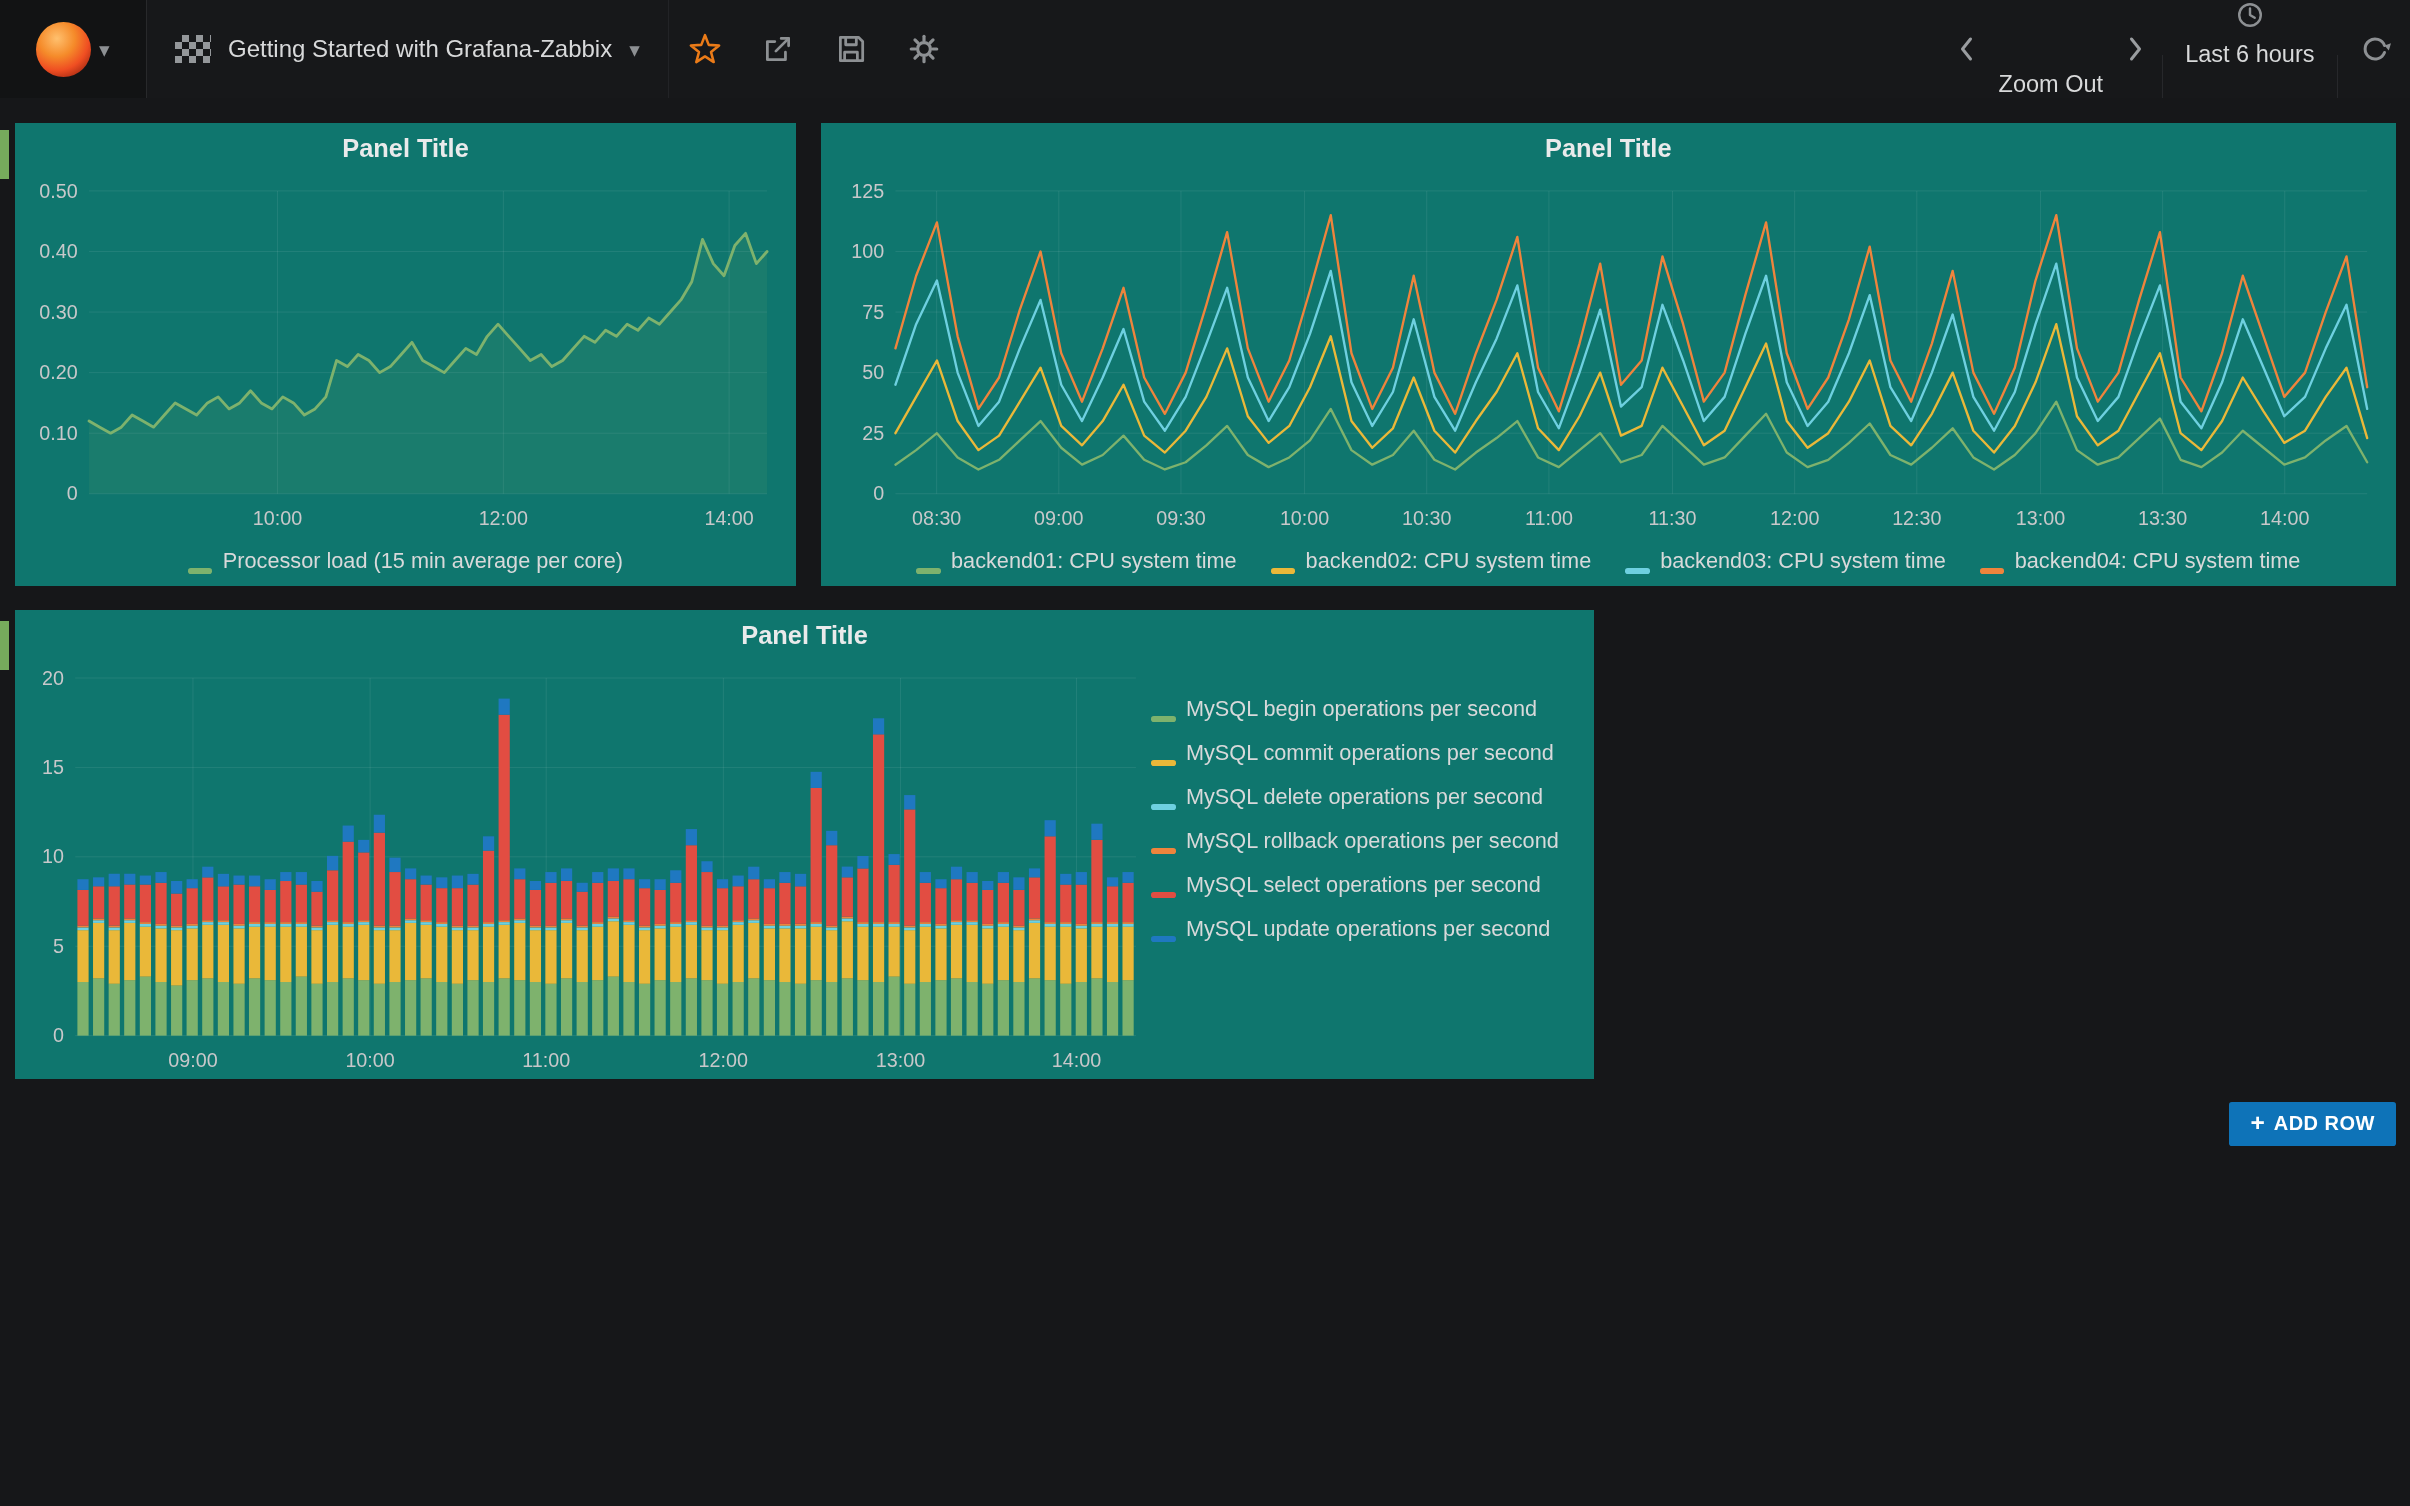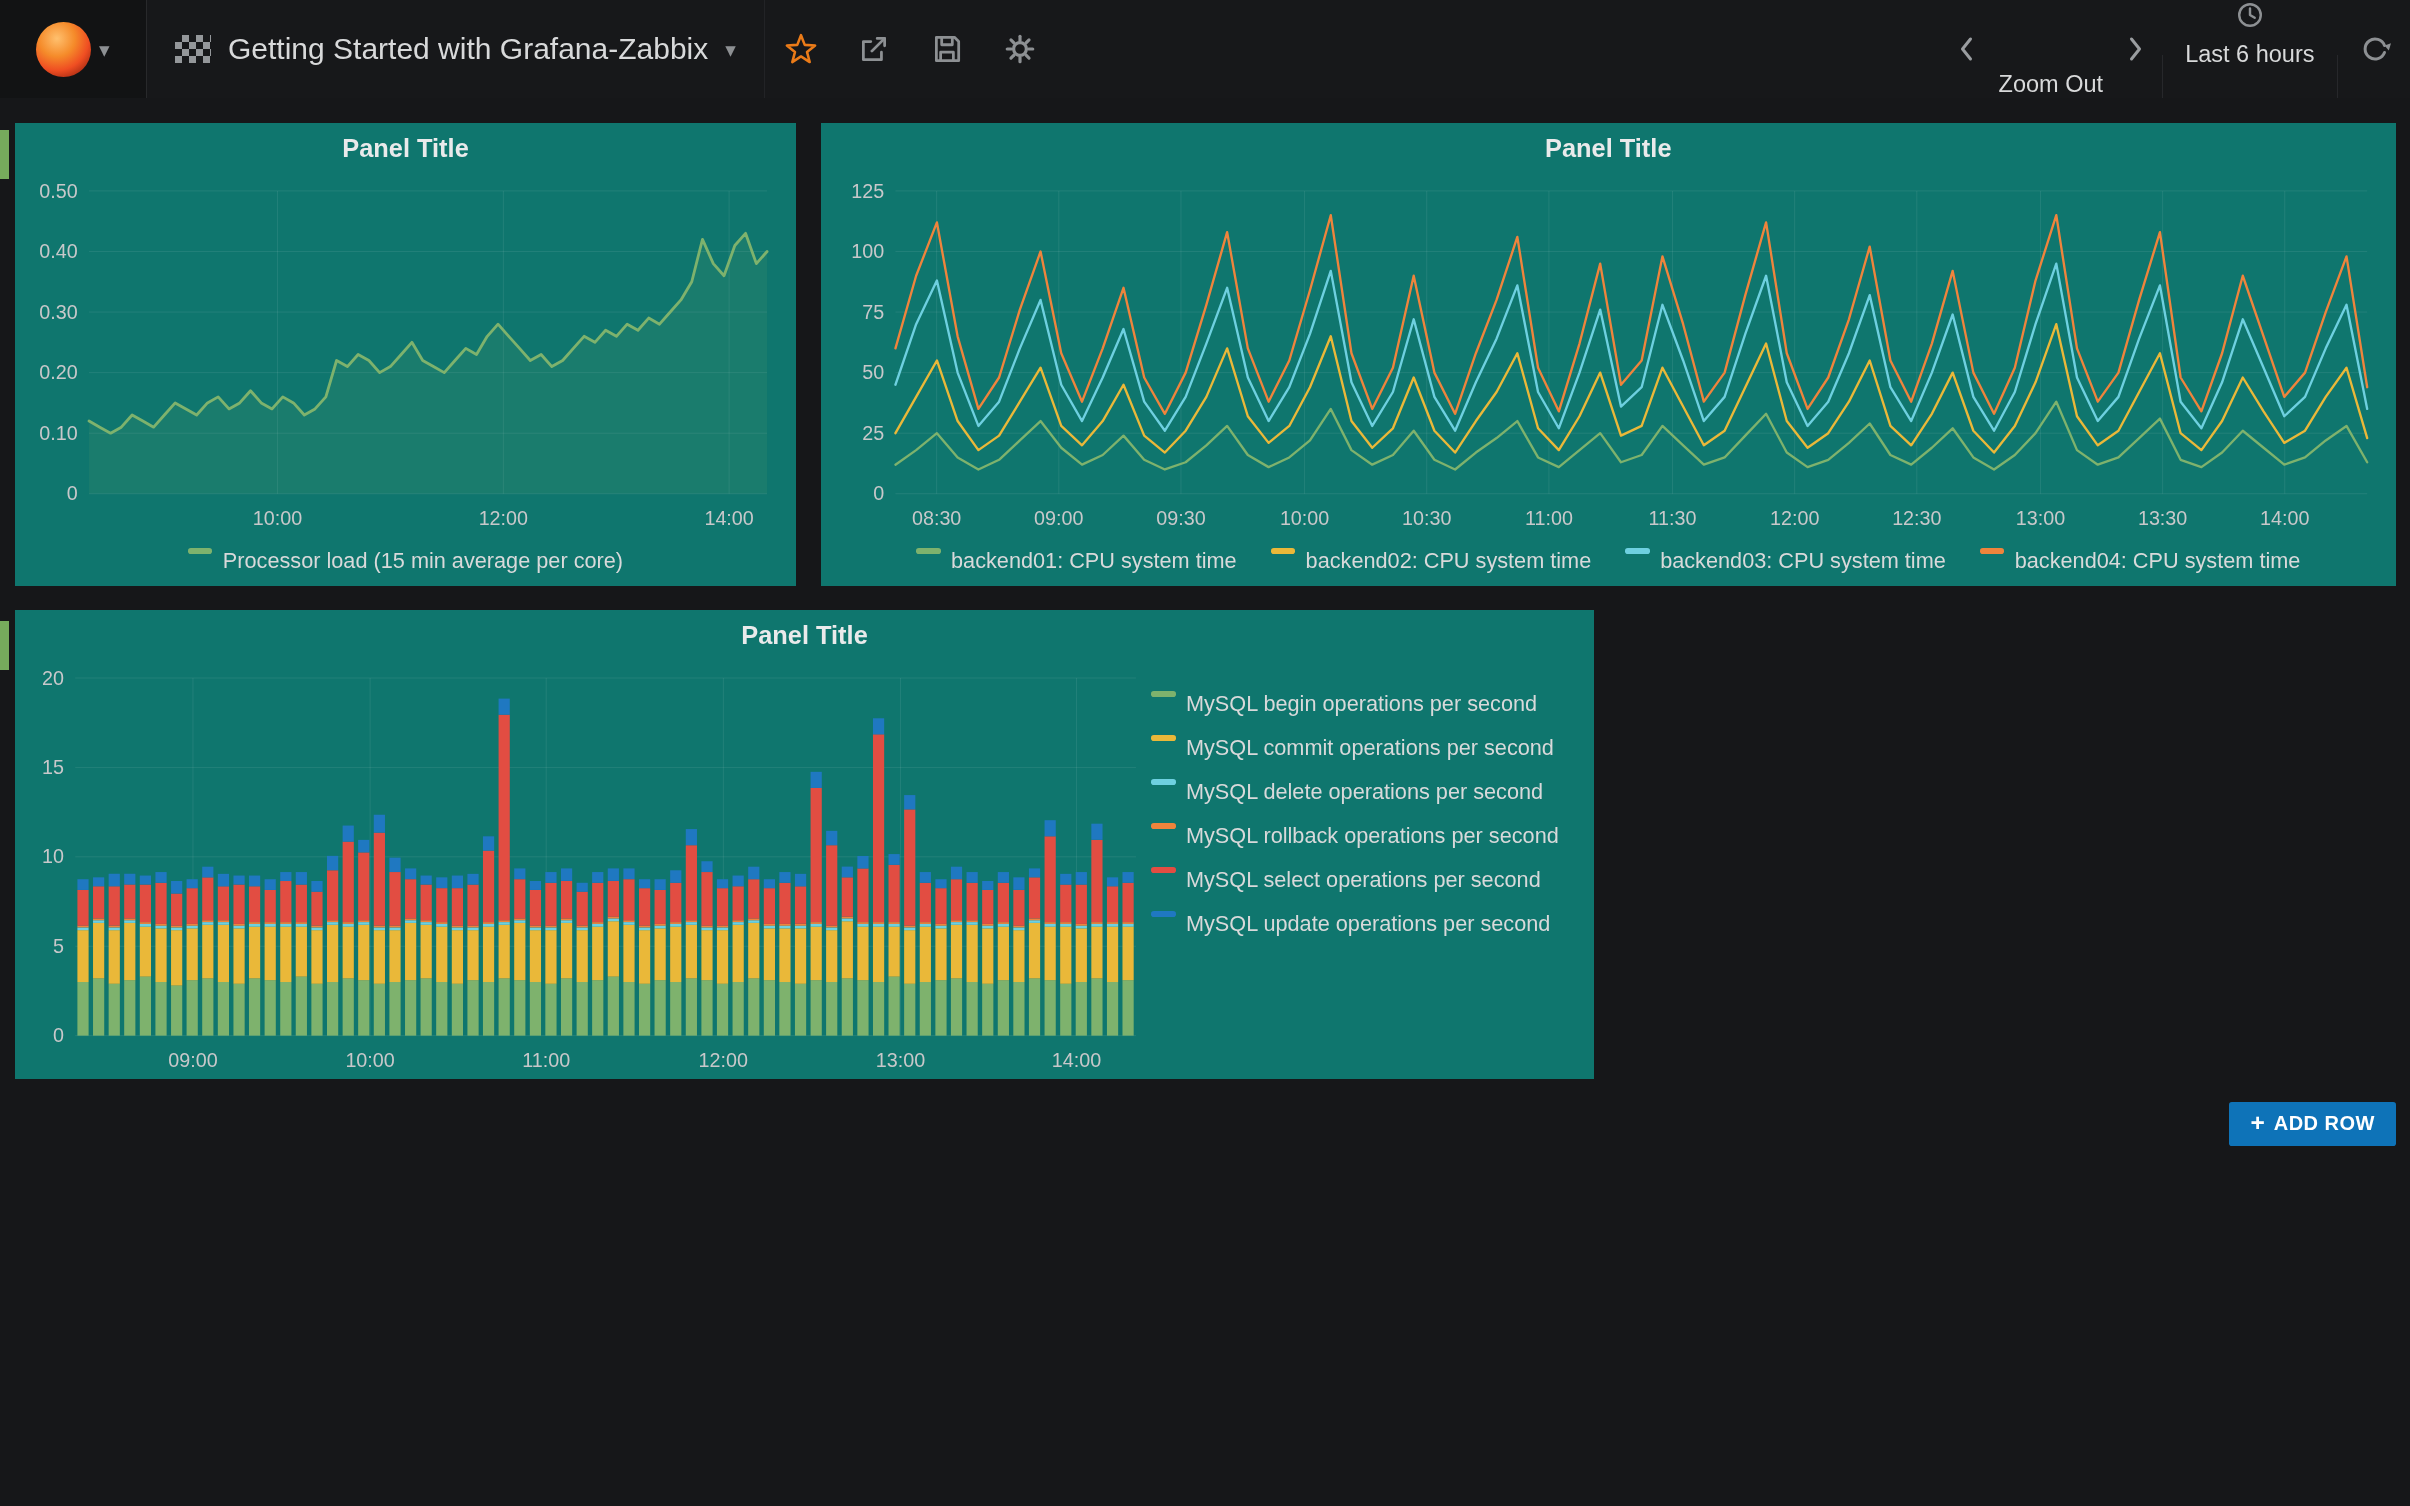--- a/index.html
+++ b/index.html
@@ -13,21 +13,21 @@
 
   
   .navbar { height:98px; display:flex; align-items:center; background:#17181a; }
   .logo-block { width:147px; height:98px; flex:0 0 auto; display:flex; align-items:center; justify-content:center; gap:7.5px; background:#121314; border-right:0.9px solid #28292b; cursor:pointer; }
   .logo { width:55px; height:55px; border-radius:50%;
     background: radial-gradient(circle at 38% 30%, #ffc06e 0%, #f58b2a 35%, #ef4e22 62%, #a32812 85%, #6b1408 100%); }
   .caret { color:#8d9093; font-size:21px; line-height:1; }
   .dash-picker { display:flex; align-items:center; gap:17px; padding:0 28px; height:98px; cursor:pointer; }
   .grid-icon { width:36px; height:28px;
     background: repeating-conic-gradient(#94979a 0% 25%, transparent 0% 50%) 0 0 / 14px 14px; }
-  .dash-title { font-size:30px; color:#d8d9da; white-space:nowrap; }
+  .dash-title { font-size:24px; color:#d8d9da; white-space:nowrap; }
   .nav-icons { display:flex; align-items:center; height:98px; border-left:0.9px solid #222326; }
   .nav-btn { width:73px; height:98px; display:flex; align-items:center; justify-content:center; background:none; border:none; cursor:pointer; padding:0; }
   .nav-btn.narrow { width:53px; }
   .nav-right { margin-left:auto; display:flex; align-items:flex-end; height:98px; }
   .nav-text-btn { background:none; border:none; color:#d8d9da; font-size:23.5px; font-family:inherit; cursor:pointer; padding:0 5.6px; white-space:nowrap; }
   .time-btn { display:flex; align-items:center; gap:11.3px; background:none; border:none; color:#d8d9da; font-size:23.5px; font-family:inherit; cursor:pointer; padding:0 22.6px; height:98px;flex-direction:column; }
   .nav-sep { width:0.9px; height:43px; background:#27282b; }
 
   
   .content { padding:0 15px; }
@@ -35,21 +35,21 @@
   .row1 { height:463px; }
   .row2 { height:469px; }
   .panel { background:#0f766e; display:flex; flex-direction:column; min-width:0; }
   .p-fixed1 { width:781px; flex:0 0 auto; }
   .p-grow { flex:1 1 auto; }
   .p-fixed3 { width:1579px; flex:0 0 auto; }
   .panel-header { height:51px; flex:0 0 auto; display:flex; align-items:center; justify-content:center; color:#e9eaeb; font-size:25.4px; font-weight:600; cursor:pointer; }
   svg.chart { flex:1 1 auto; width:100%; min-height:0; display:block; }
   .panel-body { flex:1 1 auto; display:flex; min-height:0; }
   .legend { height:49px; flex:0 0 auto; display:flex; align-items:center; justify-content:center; gap:34px; font-size:21.7px; color:#d8d9da; }
-  .legend-item { display:flex; align-items:flex-start; gap:10.4px; cursor:pointer; white-space:nowrap; }
+  .legend-item { display:flex; align-items:flex-end; gap:10.4px; cursor:pointer; white-space:nowrap; }
   .legend-swatch { width:24.5px; height:5.6px; border-radius:2.8px; flex:0 0 auto; }
   .legend-right { width:443px; flex:0 0 auto; padding:30px 13px 0 0; display:flex; flex-direction:column; gap:13px; font-size:21.7px; color:#d8d9da; }
   .legend-right .legend-item { height:31px; }
 
   .addrow-row { display:flex; justify-content:flex-end; margin-top:22.6px; }
   .addrow-btn { display:flex; align-items:center; gap:8.5px; height:44px; padding:0 21px; background:#0e73b8; color:#fff; border:none; border-radius:2.8px; font-family:inherit; font-size:20px; font-weight:bold; cursor:pointer; letter-spacing:0.5px; }
   .addrow-plus { font-size:24.5px; font-weight:bold; line-height:1; }
 
   .row-handle { position:absolute; left:0; width:8.5px; height:49px; background:#76ab5c; cursor:pointer; }
   .rh1 { top:130px; } .rh2 { top:621px; }

